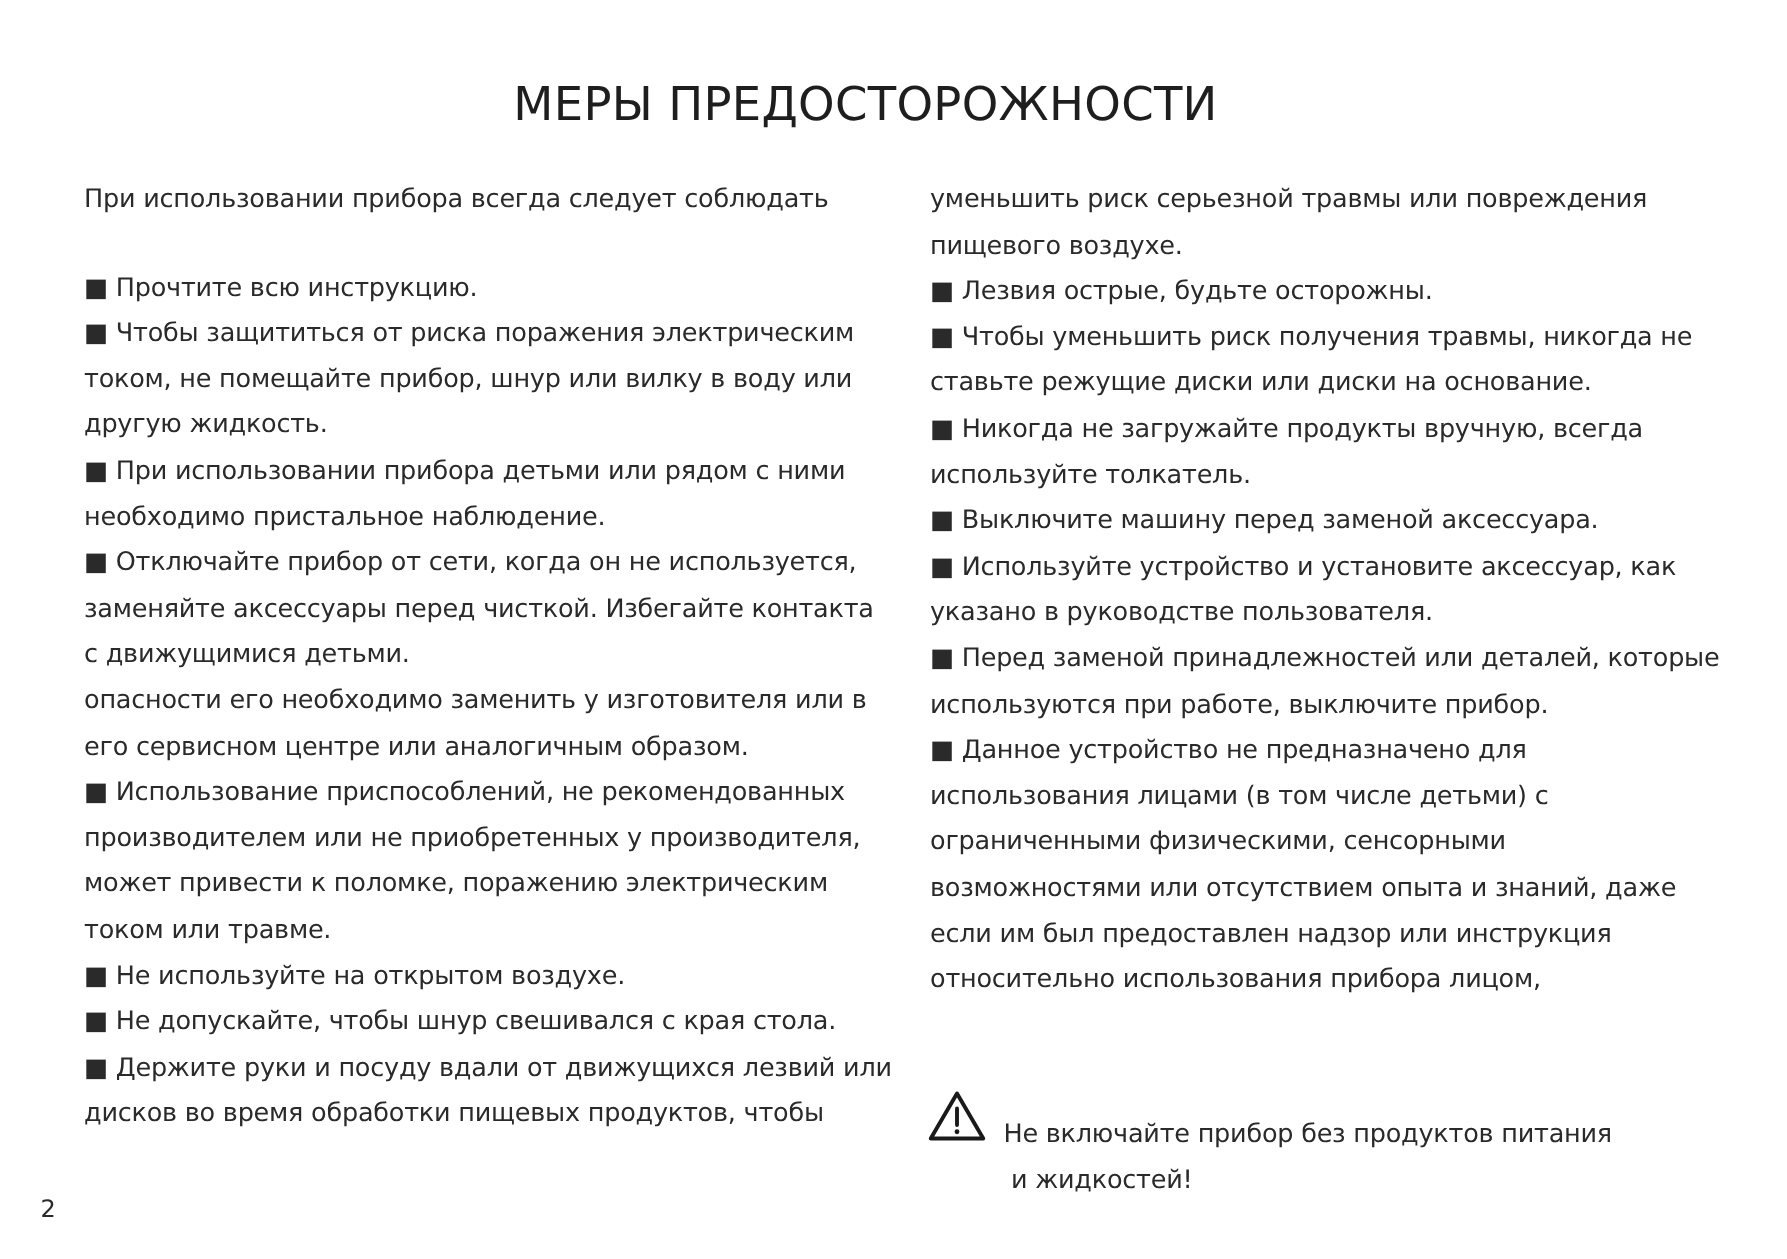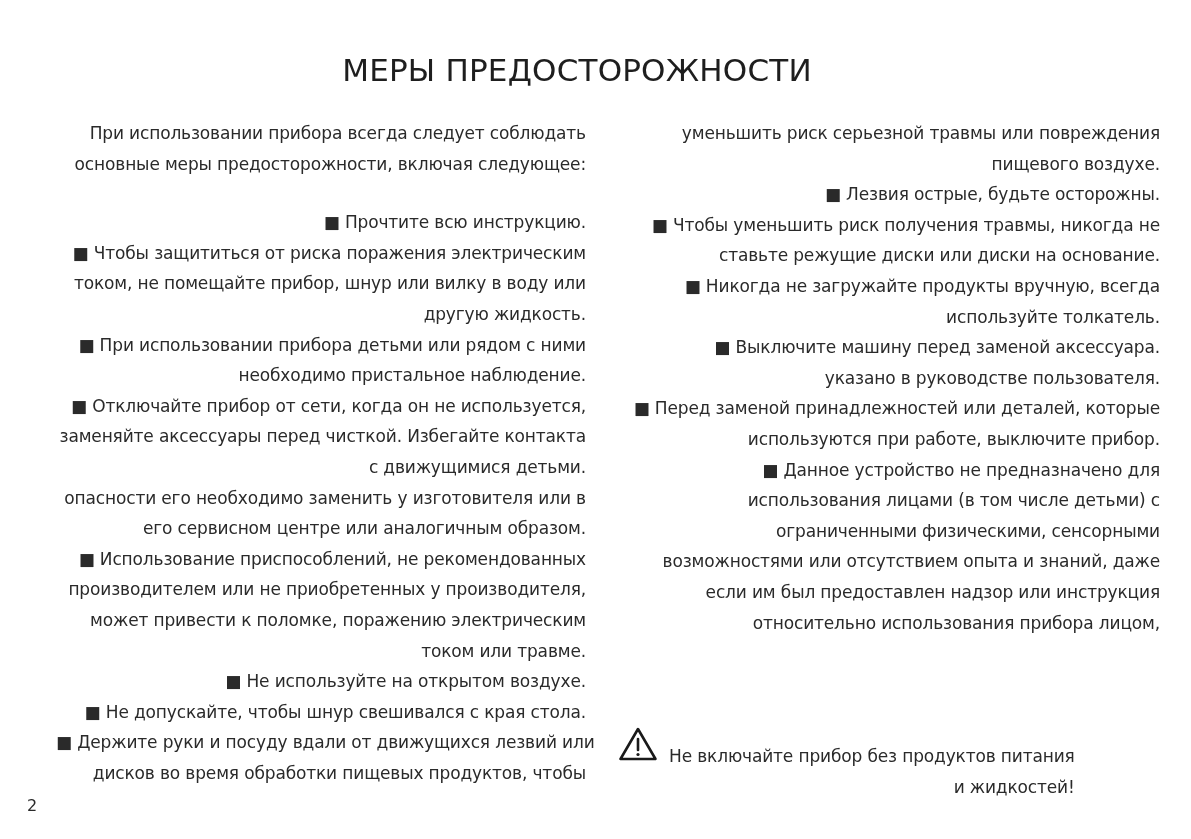--- a/index.html
+++ b/index.html
@@ -3,37 +3,36 @@
 <meta charset="utf-8">
 <style>
   html, body { margin: 0; padding: 0; background: #ffffff; }
   body { width: 1191px; height: 839px; position: relative; overflow: hidden;
          font-family: "DejaVu Sans", sans-serif; color: #2a2a2a; }
   .title { position: absolute; top: 52px; left: 0; width: 1154px; text-align: center;
            font-size: 31px; letter-spacing: 0.2px; color: #1e1e1e; font-weight: normal; }
   .col { position: absolute; top: 118px; }
   .col-left { left: 56px; width: 530px; }
   .col-right { left: 620px; width: 540px; }
-  .line { height: 30.6px; line-height: 30.6px; font-size: 17px; white-space: nowrap; letter-spacing: -0.15px; text-align: right; }
+  .line { height: 30.6px; line-height: 30.6px; font-size: 17px; white-space: nowrap; letter-spacing: -0.15px; }
   .gap { height: 28px; }
   .warning { position: absolute; left: 618px; top: 722px; }
   .warn-icon { position: absolute; left: 0; top: 4px; width: 40px; height: 36px; }
   .warn-text { position: absolute; left: 51px; top: 0; margin-top: 19px; }
   .warn-text .line { height: 31px; line-height: 31px; }
   .warn-text .line.second { padding-left: 5px; }
   .page-number { position: absolute; left: 27px; top: 796px; font-size: 16px; color: #2a2a2a; }
 </style>
 </head>
 <body>
 
 <div class="title">МЕРЫ ПРЕДОСТОРОЖНОСТИ</div>
 
 <div class="col col-left">
   <div class="line">При использовании прибора всегда следует соблюдать</div>
-  <div class="line">основные меры предосторожности, включая следующее:</div>
   <div class="gap"></div>
   <div class="line">■ Прочтите всю инструкцию.</div>
   <div class="line">■ Чтобы защититься от риска поражения электрическим</div>
   <div class="line">током, не помещайте прибор, шнур или вилку в воду или</div>
   <div class="line">другую жидкость.</div>
   <div class="line">■ При использовании прибора детьми или рядом с ними</div>
   <div class="line">необходимо пристальное наблюдение.</div>
   <div class="line">■ Отключайте прибор от сети, когда он не используется,</div>
   <div class="line">заменяйте аксессуары перед чисткой. Избегайте контакта</div>
   <div class="line">с движущимися детьми.</div>
@@ -51,20 +50,21 @@
 
 <div class="col col-right">
   <div class="line">уменьшить риск серьезной травмы или повреждения</div>
   <div class="line">пищевого воздухе.</div>
   <div class="line">■ Лезвия острые, будьте осторожны.</div>
   <div class="line">■ Чтобы уменьшить риск получения травмы, никогда не</div>
   <div class="line">ставьте режущие диски или диски на основание.</div>
   <div class="line">■ Никогда не загружайте продукты вручную, всегда</div>
   <div class="line">используйте толкатель.</div>
   <div class="line">■ Выключите машину перед заменой аксессуара.</div>
+  <div class="line">■ Используйте устройство и установите аксессуар, как</div>
   <div class="line">указано в руководстве пользователя.</div>
   <div class="line">■ Перед заменой принадлежностей или деталей, которые</div>
   <div class="line">используются при работе, выключите прибор.</div>
   <div class="line">■ Данное устройство не предназначено для</div>
   <div class="line">использования лицами (в том числе детьми) с</div>
   <div class="line">ограниченными физическими, сенсорными</div>
   <div class="line">возможностями или отсутствием опыта и знаний, даже</div>
   <div class="line">если им был предоставлен надзор или инструкция</div>
   <div class="line">относительно использования прибора лицом,</div>
 </div>

